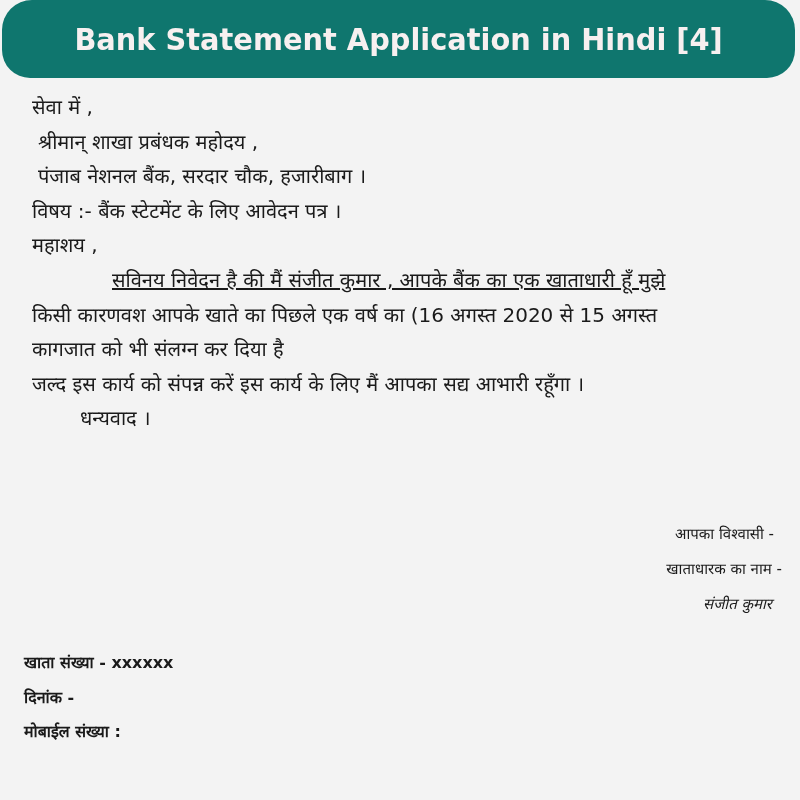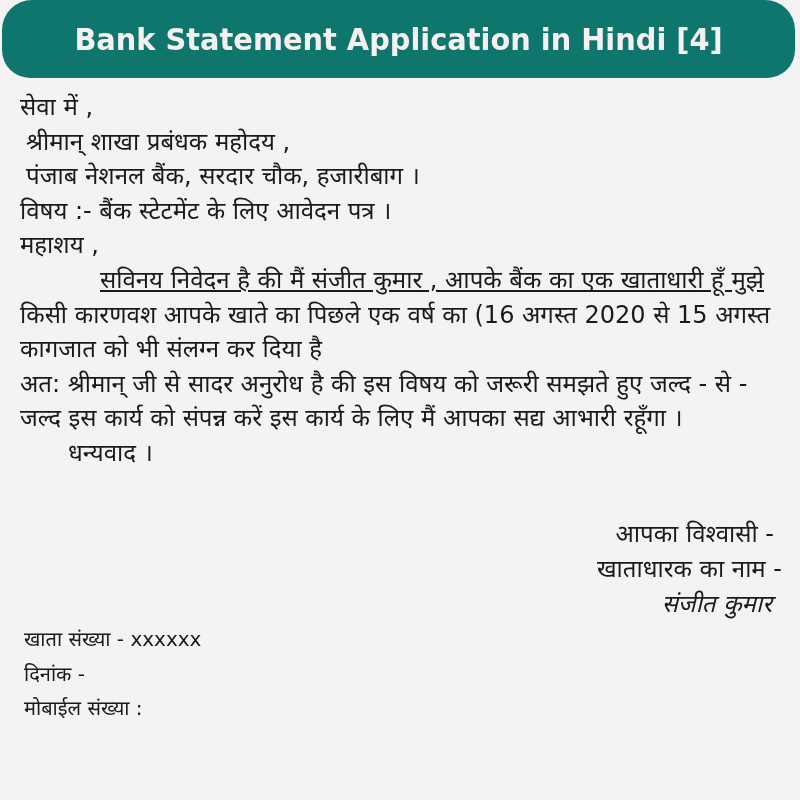--- a/index.html
+++ b/index.html
@@ -34,68 +34,68 @@
       color: #f7f0f0;
       font-family: "DejaVu Sans", sans-serif;
       font-weight: bold;
       font-size: 31px;
       letter-spacing: 0px;
       white-space: nowrap;
       transform: scaleX(0.93);
     }
     .letter {
       position: absolute;
-      left: 20px;
+      left: 32px;
       top: 90px;
       width: 760px;
-      font-size: 24px;
+      font-size: 20px;
       line-height: 34.6px;
     }
     .line {
       white-space: nowrap;
       height: 34.6px;
     }
     .ind1 { padding-left: 6px; }
     .ind-para { padding-left: 80px; text-decoration: underline; }
     .ind-thanks { padding-left: 48px; }
     .sign {
       position: absolute;
       right: 0;
       text-align: right;
       white-space: nowrap;
-      font-size: 24px;
+      font-size: 15px;
       line-height: 34.6px;
     }
     .footer {
       position: absolute;
       left: 24px;
-      top: 622px;
-      font-size: 20px;
+      top: 646px;
+      font-size: 16px;
       line-height: 34.6px;
+      font-weight: bold;
     }
   </style>
 </head>
 <body>
 
 <div class="banner">
   <span class="banner-title">Bank Statement Application in Hindi [4]</span>
 </div>
 
 <div class="letter">
   <div class="line">सेवा में ,</div>
   <div class="line ind1">श्रीमान् शाखा प्रबंधक महोदय ,</div>
   <div class="line ind1">पंजाब नेशनल बैंक, सरदार चौक, हजारीबाग ।</div>
   <div class="line">विषय :- बैंक स्टेटमेंट के लिए आवेदन पत्र ।</div>
   <div class="line">महाशय ,</div>
 
   <div class="line ind-para">सविनय निवेदन है की मैं संजीत कुमार , आपके बैंक का एक खाताधारी हूँ मुझे</div>
   <div class="line">किसी कारणवश आपके खाते का पिछले एक वर्ष का (16 अगस्त 2020 से 15 अगस्त</div>
   <div class="line">कागजात को भी संलग्न कर दिया है</div>
 
-  <div class="line">अत: श्रीमान् जी से सादर अनुरोध है की इस विषय को जरूरी समझते हुए जल्द - से -</div>
   <div class="line">जल्द इस कार्य को संपन्न करें इस कार्य के लिए मैं आपका सद्य आभारी रहूँगा ।</div>
 
   <div class="line ind-thanks">धन्यवाद ।</div>
 </div>
 
 <div class="sign" style="top:517px; right:26px;">आपका विश्वासी -</div>
 <div class="sign" style="top:552px; right:18px;">खाताधारक का नाम -</div>
 <div class="sign" style="top:587px; right:28px;font-style:italic;">संजीत कुमार</div>
 
 <div class="footer">

